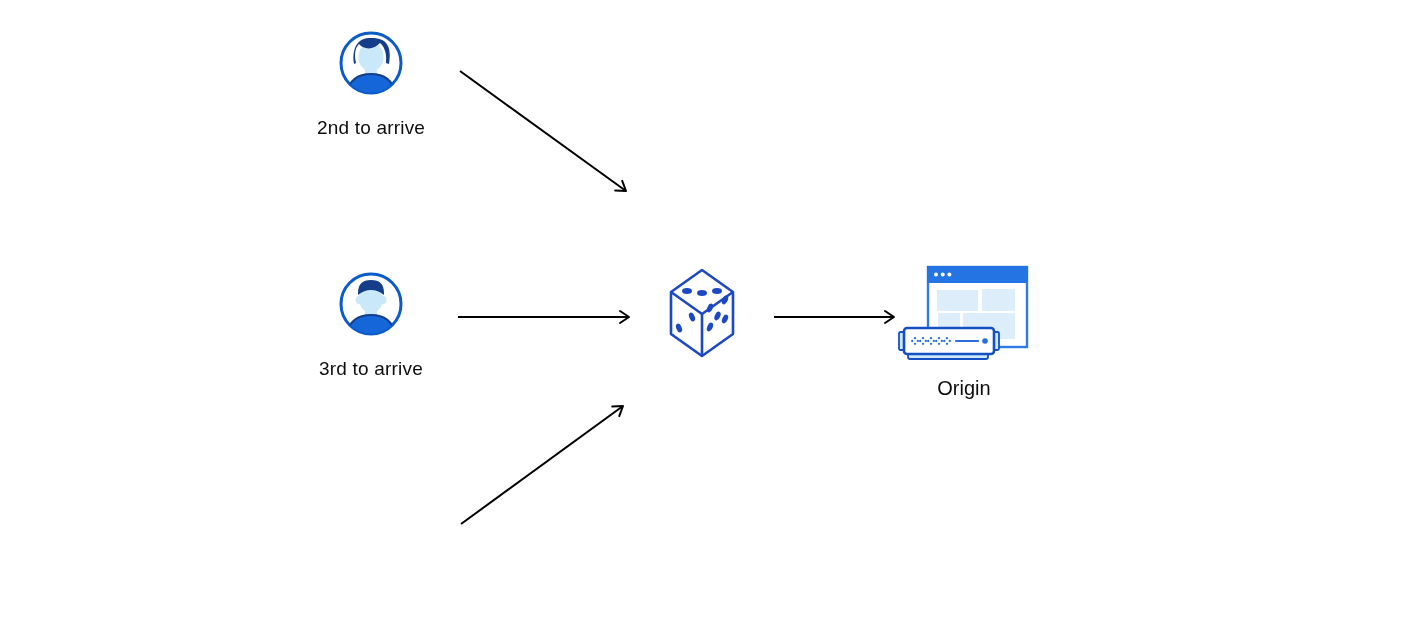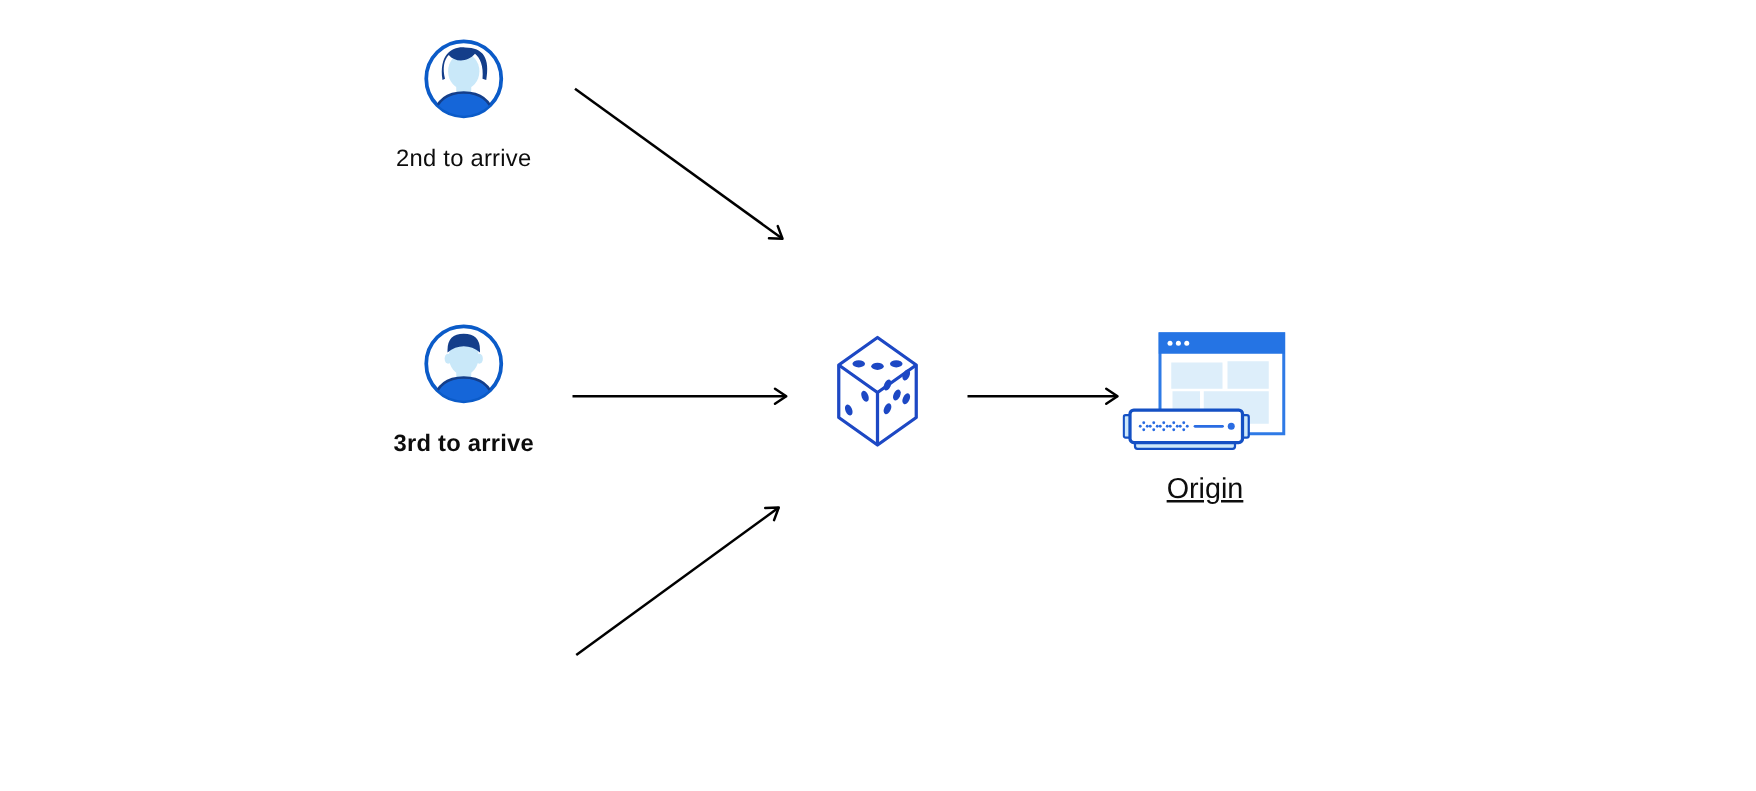--- a/index.html
+++ b/index.html
@@ -10,21 +10,21 @@
   .arrows{position:absolute;left:0;top:0;width:1405px;height:633px;pointer-events:none;}
   .actor{position:absolute;width:160px;text-align:center;}
   .actor svg{display:block;margin:0 auto;}
   .actor-label{
     margin-top:21px;font-size:19px;color:#0d0d0d;letter-spacing:.2px;white-space:nowrap;
   }
   .dice-wrap{position:absolute;left:667px;top:266px;}
   .origin-wrap{position:absolute;left:898px;top:262px;width:132px;text-align:center;}
   .origin-label{
     position:absolute;left:898px;top:377px;width:132px;text-align:center;
-    font-size:23px;color:#0d0d0d;text-decoration:underline;
+    font-size:20px;color:#0d0d0d;
   }
 </style>
 </head>
 <body>
 
 <div class="canvas">
 
   <svg class="arrows" viewBox="0 0 1405 633">
     <defs>
       <marker id="ah" markerUnits="userSpaceOnUse" markerWidth="18" markerHeight="18" refX="12" refY="8" orient="auto">
@@ -48,21 +48,21 @@
       <g clip-path="url(#c1)">
         <rect x="27" y="36" width="12" height="13" fill="#c9e8f9"></rect>
         <path d="M8,67 C10,50 20,44 33,44 C46,44 56,50 58,67 Z" fill="#1566d9" stroke="#143e8a" stroke-width="2"></path>
         <ellipse cx="33" cy="27" rx="12.5" ry="14.5" fill="#c9e8f9"></ellipse>
         <path d="M16,34 C13,13 24,7 34,8 C49,8 54,17 51,34 L48,33 C49,23 46,16 42,13 C36,20 26,20 21,14 C17,18 16,25 18,33 Z" fill="#143e8a"></path>
       </g>
     </svg>
     <div class="actor-label">2nd to arrive</div>
   </div>
 
-  <div class="actor" style="left:291px;top:258px;font-weight:bold;">
+  <div class="actor" style="left:291px;top:271px;">
     <svg width="66" height="66" viewBox="0 0 66 66">
       <defs>
           <clipPath id="c2">
             <circle cx="33" cy="33" r="29.5"></circle>
           </clipPath>
         </defs>
       <circle cx="33" cy="33" r="30" fill="#ffffff" stroke="#0b5bc8" stroke-width="3"></circle>
       <g clip-path="url(#c2)">
         <rect x="27" y="36" width="12" height="13" fill="#c9e8f9"></rect>
         <path d="M8,67 C10,50 20,44 33,44 C46,44 56,50 58,67 Z" fill="#1566d9" stroke="#143e8a" stroke-width="2"></path>

